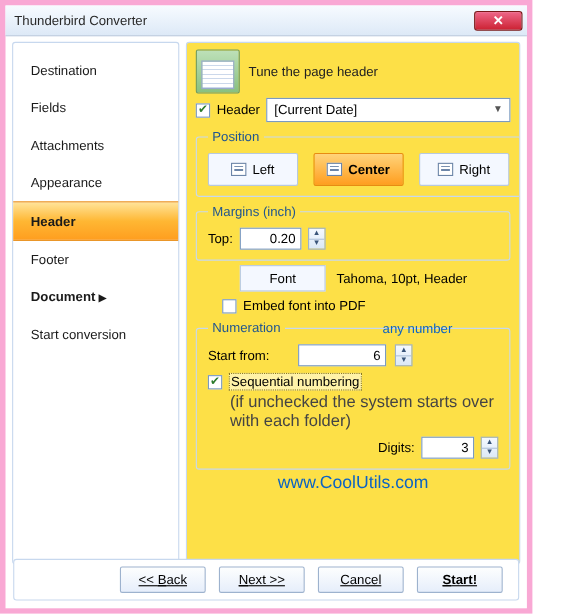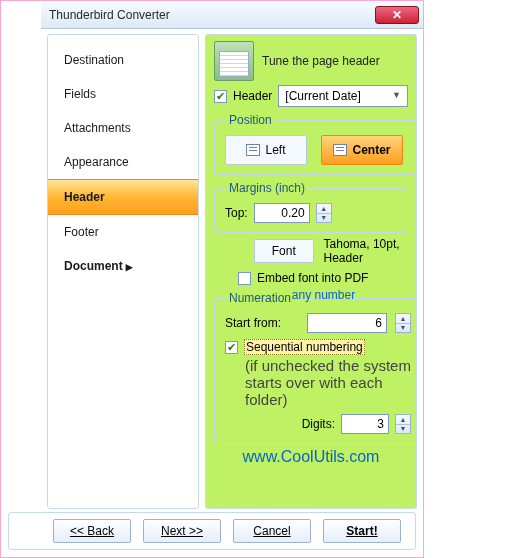--- a/index.html
+++ b/index.html
@@ -1,27 +1,27 @@
 <!DOCTYPE html>
 <html><head>
 <meta charset="utf-8">
 <style>
 * { box-sizing: border-box; font-family: "Segoe UI", Tahoma, sans-serif; font-size: 12px; }
 body { margin: 0; background: #fff; }
-.window { width: 424px; height: 558px; border: 1px solid #f9a8d4; position: relative; background: #fff; padding-left: 40px; }
+.window { width: 484px; height: 558px; border: 5px solid #f9a8d4; position: relative; background: #fff; }
 .titlebar { height: 28px; background: linear-gradient(#f7fbff, #dde9f7); border-bottom: 1px solid #b8c8dc; display: flex; align-items: center; padding: 0 4px 0 8px; }
 .titlebar-title { flex: 1; color: #2a2a2a; font-size: 12px; }
 .close-btn { width: 44px; height: 18px; background: linear-gradient(#e68, #c23); border: 1px solid #7a1818; border-radius: 3px; color: #fff; display: flex; align-items: center; justify-content: center; font-size: 11px; font-weight: bold; cursor: pointer; }
 .body { display: flex; padding: 5px 6px 0 6px; height: 480px; }
 .sidebar { width: 152px; border: 1px solid #c7d8ee; border-radius: 3px; background: #fff; padding-top: 8px; }
 .side-item { padding: 10px 0 10px 16px; color: #1a1a1a; cursor: pointer; font-size: 12px; }
 .side-item.active { background: linear-gradient(#ffe49a, #ffb733, #ff9e1f); border: 1px solid #e88b12; border-left: none; border-right: none; font-weight: bold; padding-left: 16px; }
 .side-item.strong { font-weight: bold; }
 .side-item .tri { font-size: 9px; margin-left: 3px; }
-.main { flex: 1; margin-left: 6px; border: 1px solid #c7d8ee; border-radius: 3px; background: #bef264; padding: 6px 8px 4px 8px; position: relative; overflow: hidden; }
+.main { flex: 1; margin-left: 6px; border: 1px solid #c7d8ee; border-radius: 3px; background: #fde047; padding: 6px 8px 4px 8px; position: relative; overflow: hidden; }
 .hdr-row { display: flex; align-items: center; gap: 8px; margin-bottom: 4px; }
 .doc-icon { width: 40px; height: 40px; background: linear-gradient(#bde0b8, #88c080); border: 1px solid #6a9a66; border-radius: 2px; position: relative; }
 .doc-icon::after { content: ""; position: absolute; left: 4px; right: 4px; bottom: 3px; height: 24px; background: repeating-linear-gradient(#fff, #fff 3px, #cbd8eb 3px, #cbd8eb 4px); border: 1px solid #99aacc; }
 .subtitle { color: #222; }
 fieldset { border: 1px solid #c7d8ee; border-radius: 3px; margin: 6px 0 4px 0; padding: 8px 10px 9px 10px; }
 legend { color: #21568f; padding: 0 4px; font-size: 12px; }
 .header-line { display: flex; align-items: center; gap: 6px; margin: 4px 0 6px 0; }
 .chk { width: 13px; height: 13px; border: 1px solid #7a9ac0; background: #fff; display: inline-flex; align-items: center; justify-content: center; color: #2a7a2a; font-size: 11px; line-height: 1; }
 .sel-hdr { flex: 1; height: 22px; border: 1px solid #7a9ac0; background: #fff; display: flex; align-items: center; padding: 0 18px 0 6px; position: relative; }
 .sel-hdr::after { content: "▼"; position: absolute; right: 6px; top: 4px; font-size: 9px; color: #555; }
@@ -69,20 +69,21 @@
     <div class="sidebar">
       <div class="side-item">Destination</div>
       <div class="side-item">Fields</div>
       <div class="side-item">Attachments</div>
       <div class="side-item">Appearance</div>
       <div class="side-item active">Header</div>
       <div class="side-item">Footer</div>
       <div class="side-item strong">
         <span>Document</span><span class="tri">▶</span>
       </div>
+      <div class="side-item">Start conversion</div>
     </div>
 
     <div class="main">
 
       <div class="hdr-row">
         <div class="doc-icon"></div>
         <div class="subtitle">Tune the page header</div>
       </div>
 
       <div class="header-line">

